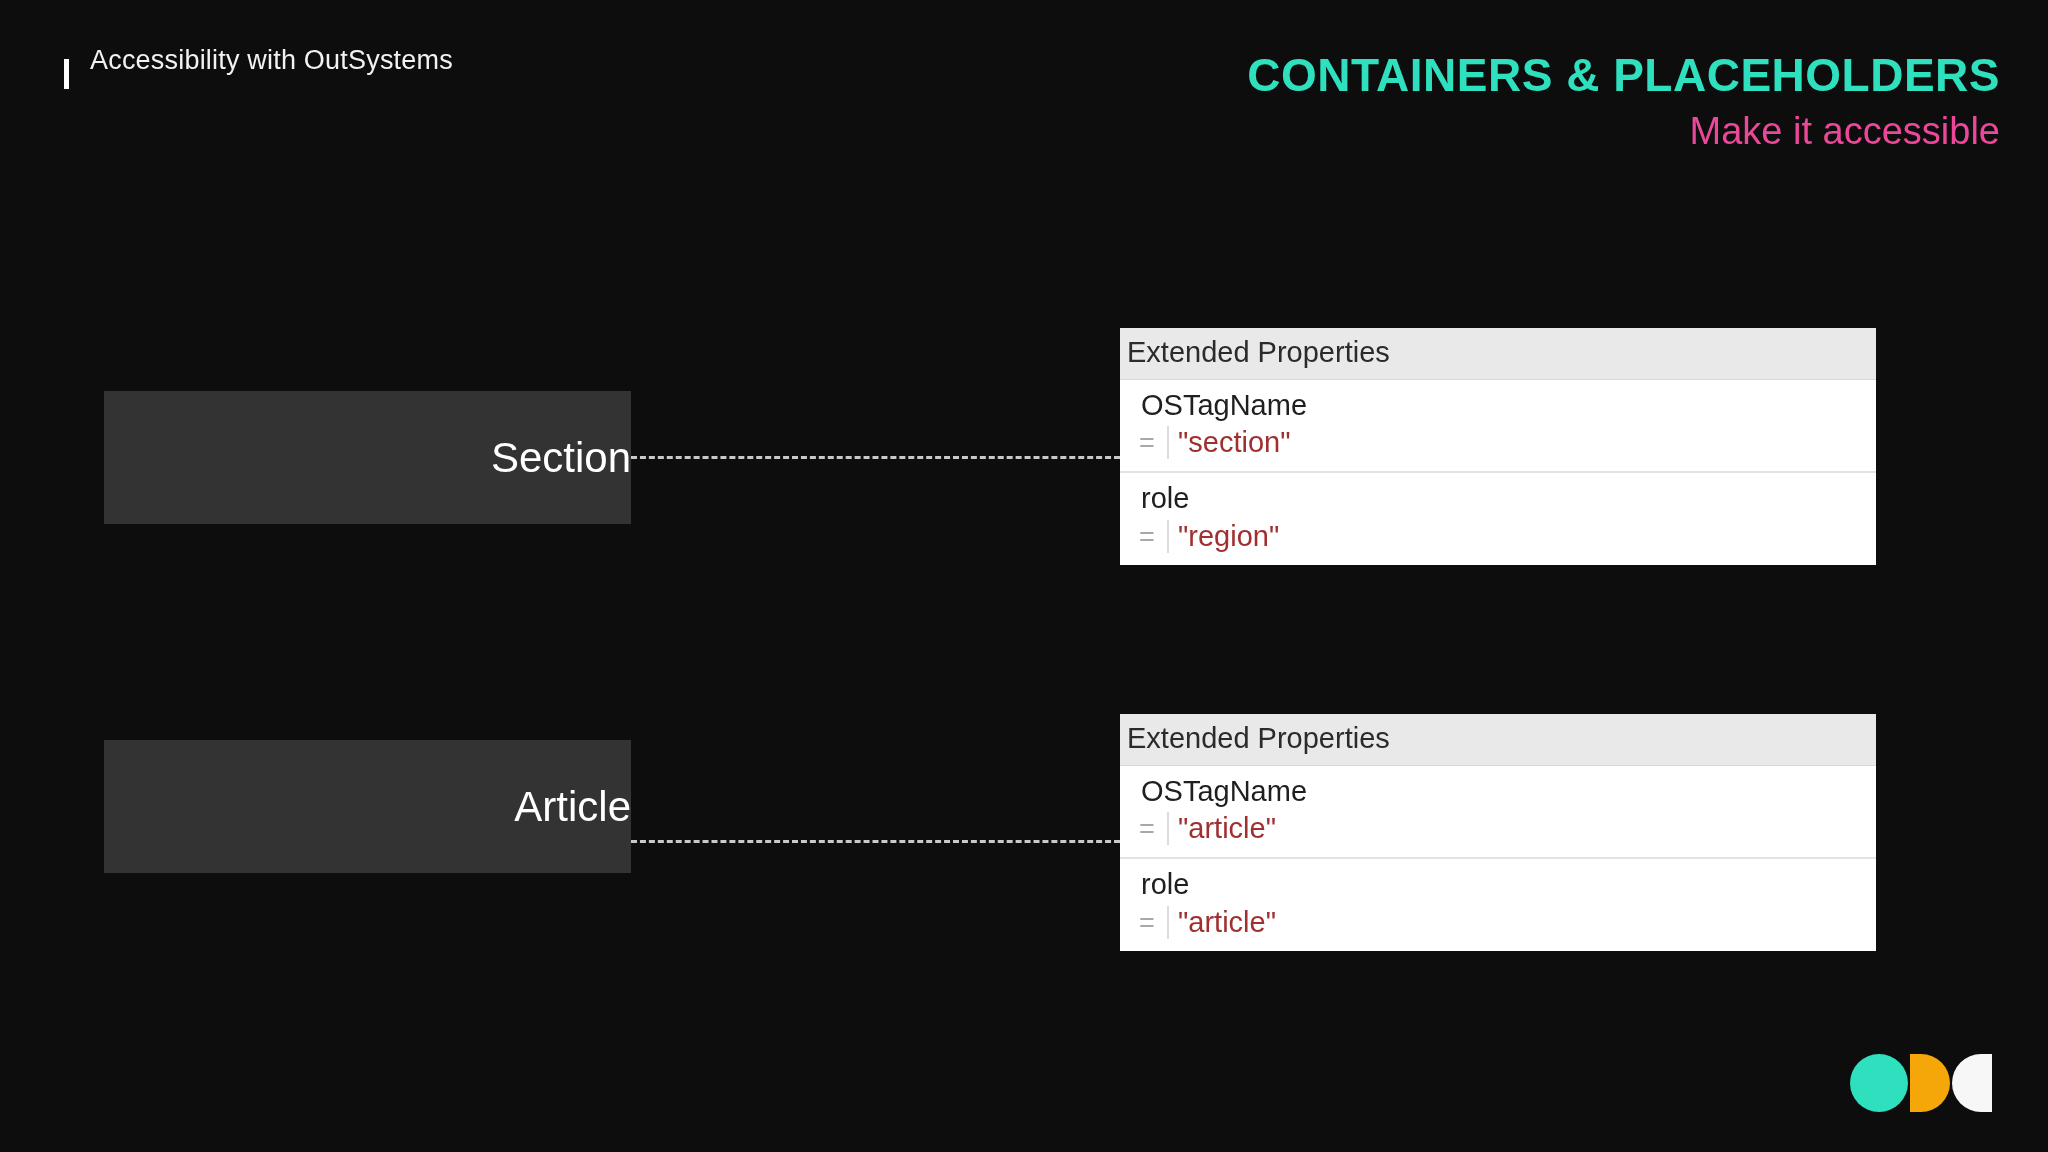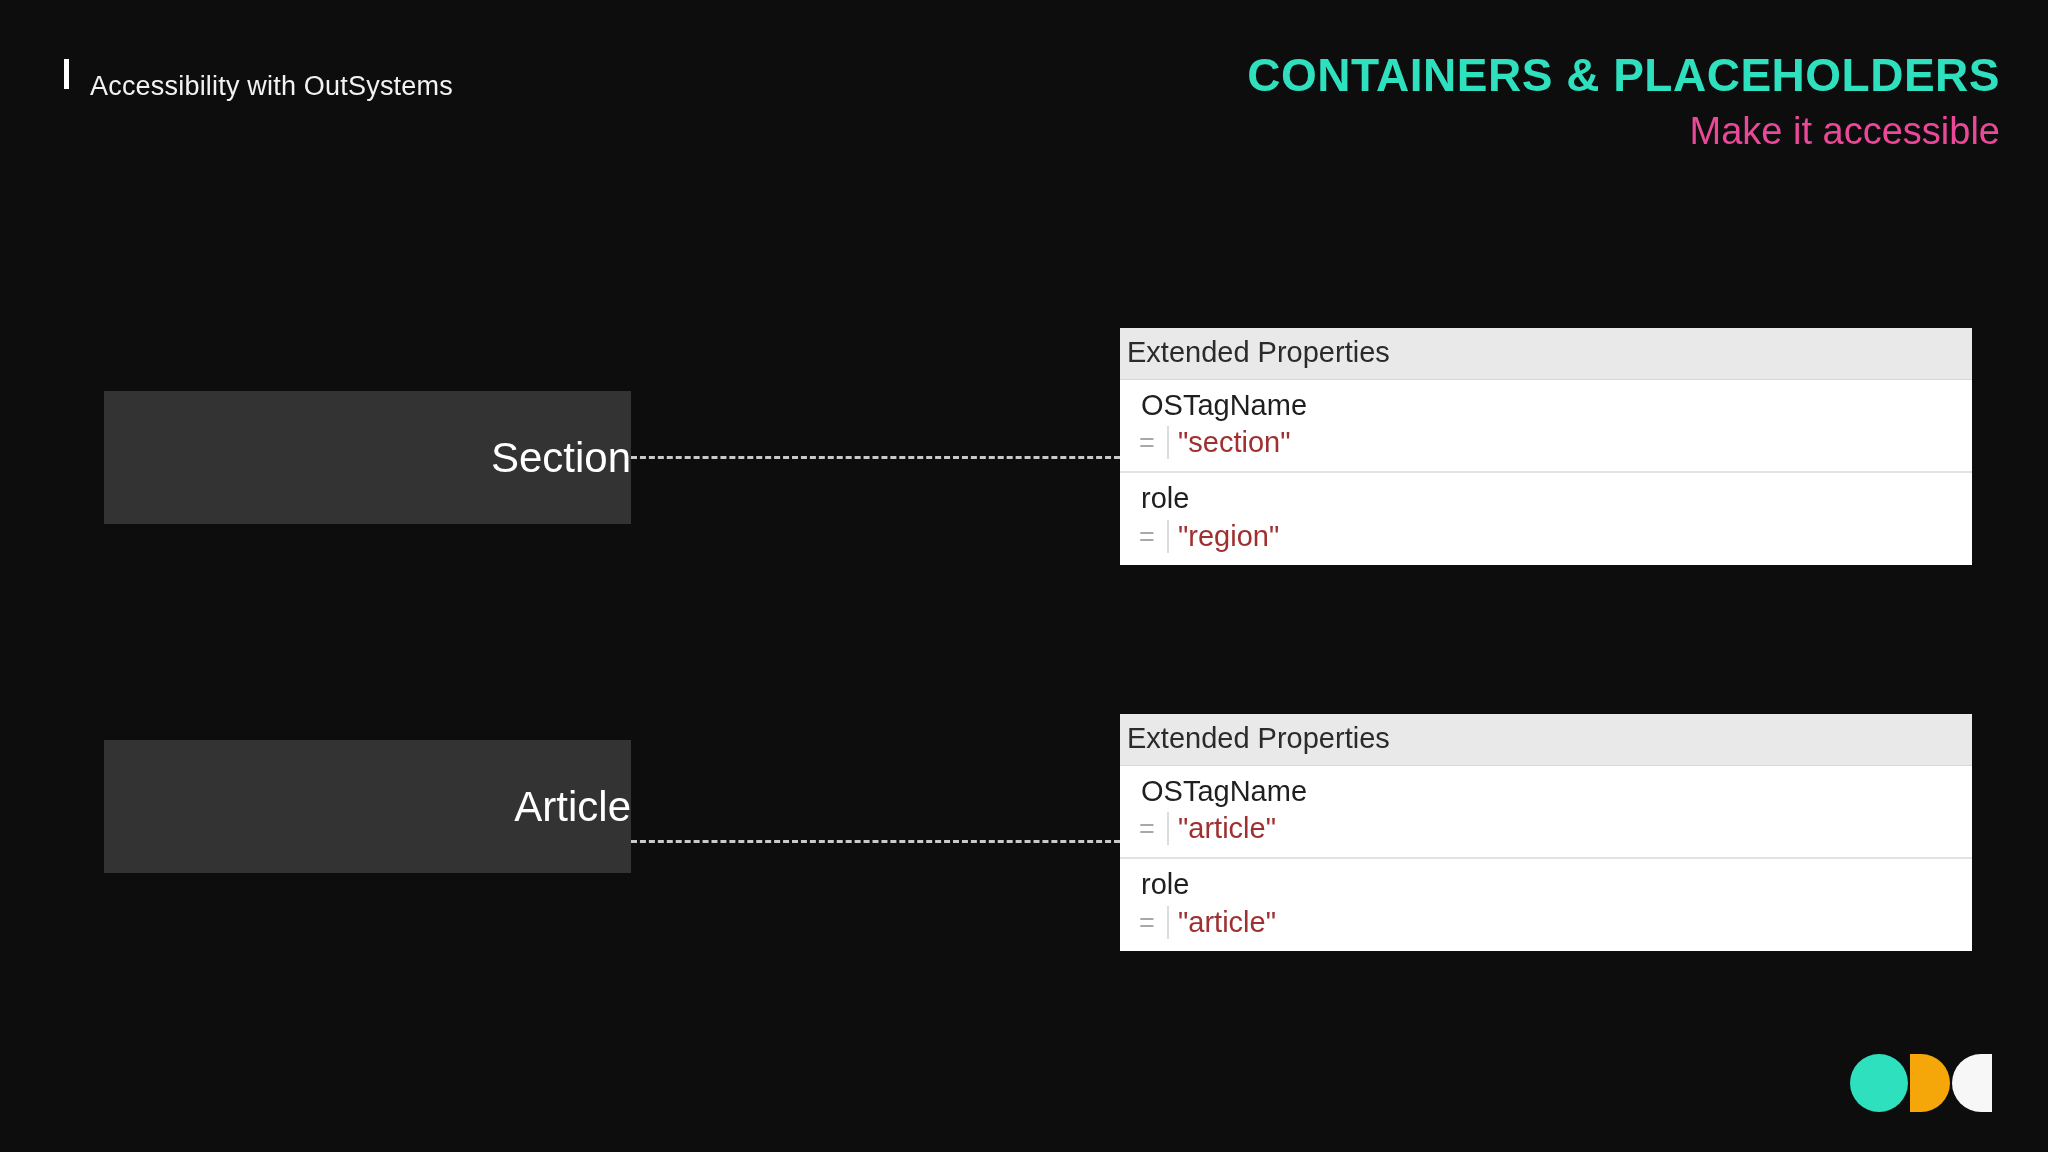--- a/index.html
+++ b/index.html
@@ -21,21 +21,21 @@
     position: absolute;
     left: 64px;
     top: 59px;
     width: 5px;
     height: 30px;
     background: #ffffff;
   }
   .brand-label {
     position: absolute;
     left: 90px;
-    top: 71px;
+    top: 45px;
     font-size: 27px;
     color: #f2f2f2;
     letter-spacing: 0.2px;
     white-space: nowrap;
   }
 
   .deck-title {
     position: absolute;
     right: 48px;
     top: 48px;
@@ -80,21 +80,21 @@
     height: 0;
     border-top: 3px dashed #c9c9c9;
   }
   .connector-section { top: 456px; }
   .connector-article { top: 840px; }
 
   
   .panel {
     position: absolute;
     left: 1120px;
-    width: 852px;
+    width: 756px;
     background: #c4b5fd;
     box-sizing: border-box;
   }
   .panel-section { top: 328px; }
   .panel-article { top: 714px; }
 
   .panel-header {
     background: #e9e9e9;
     padding: 8px 0 10px 7px;
     font-size: 29px;

